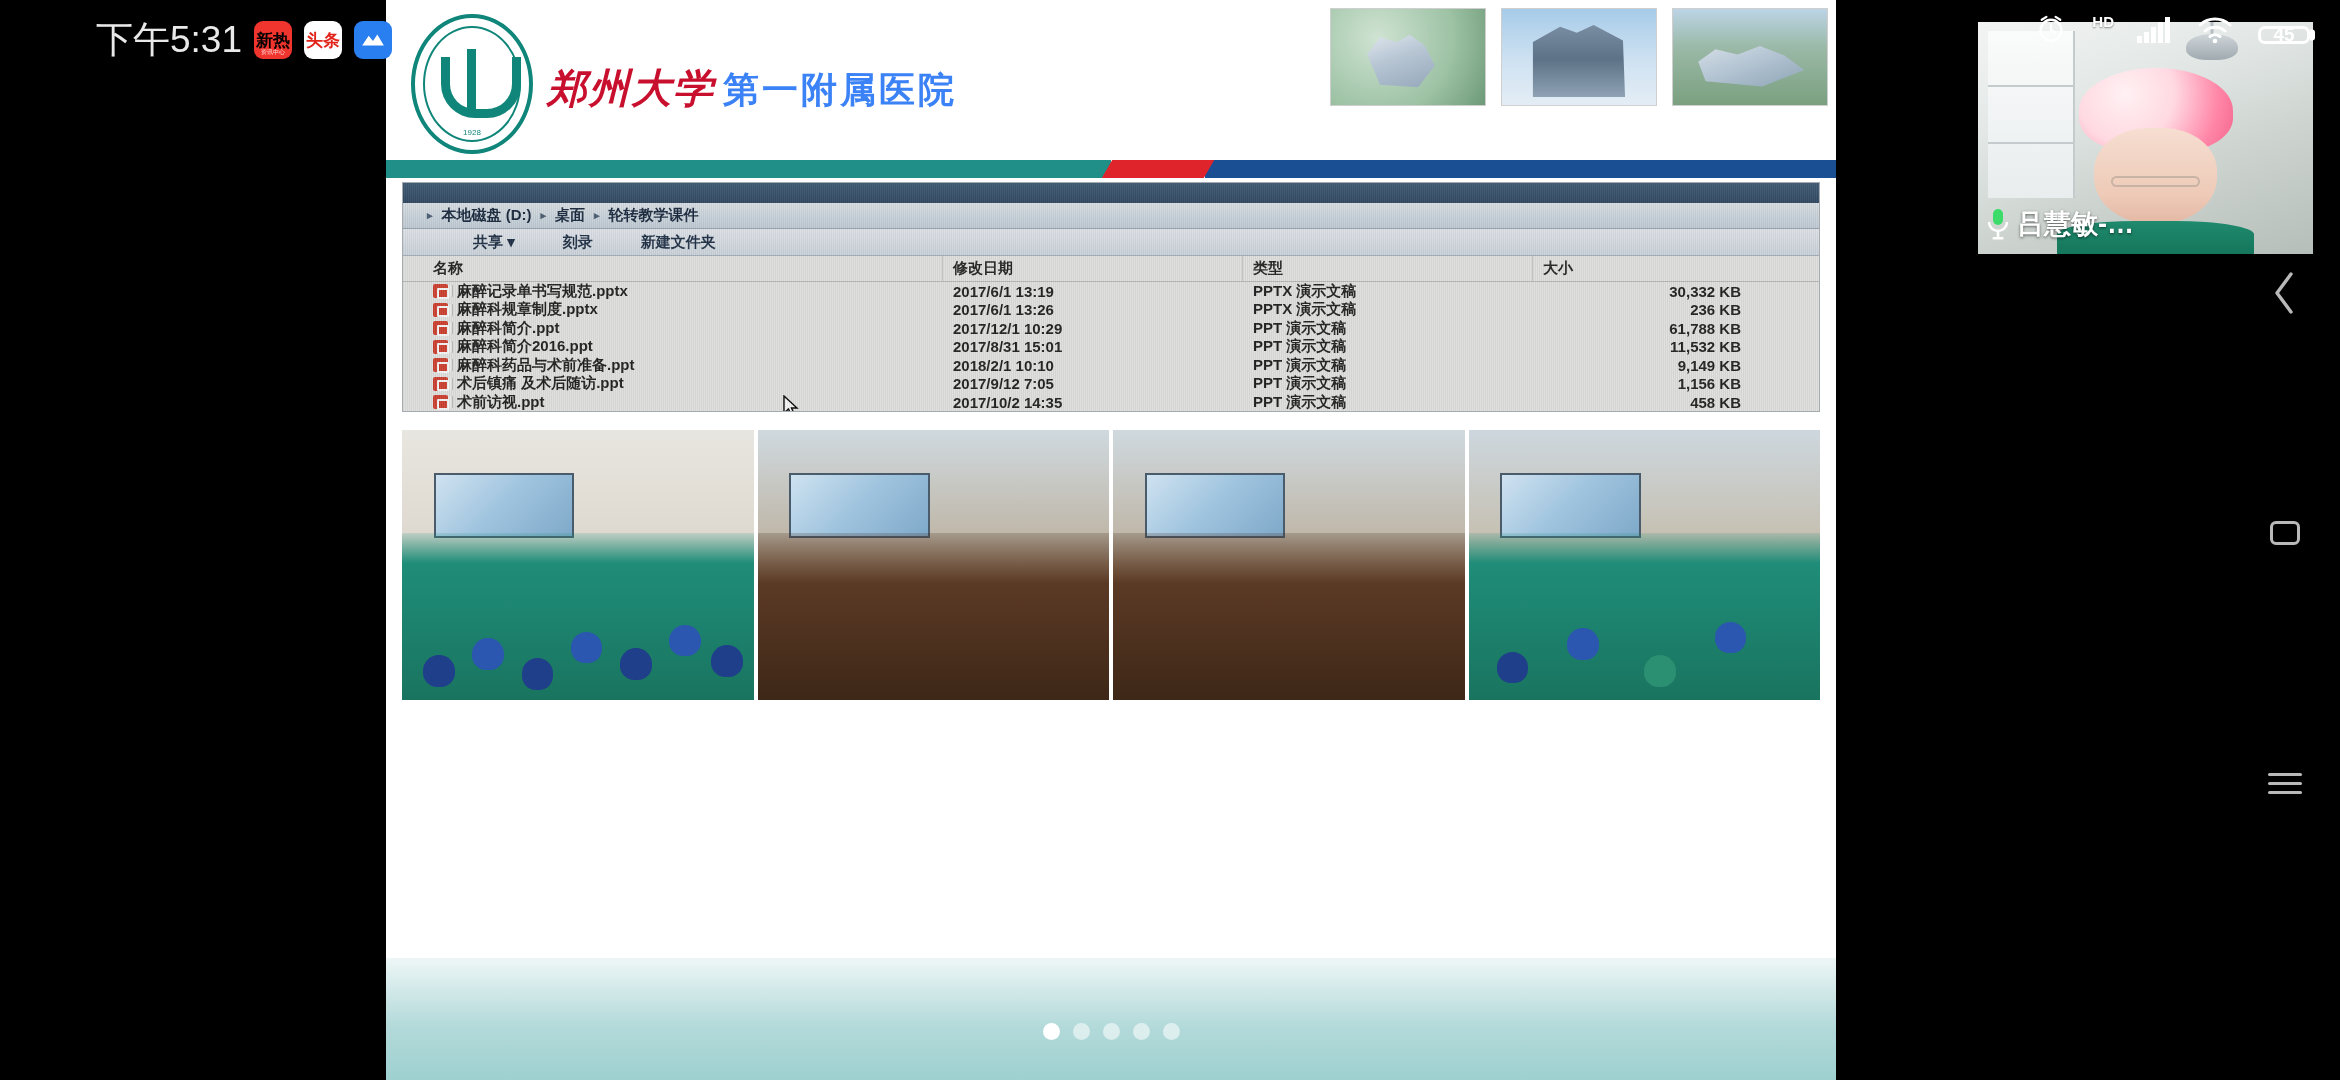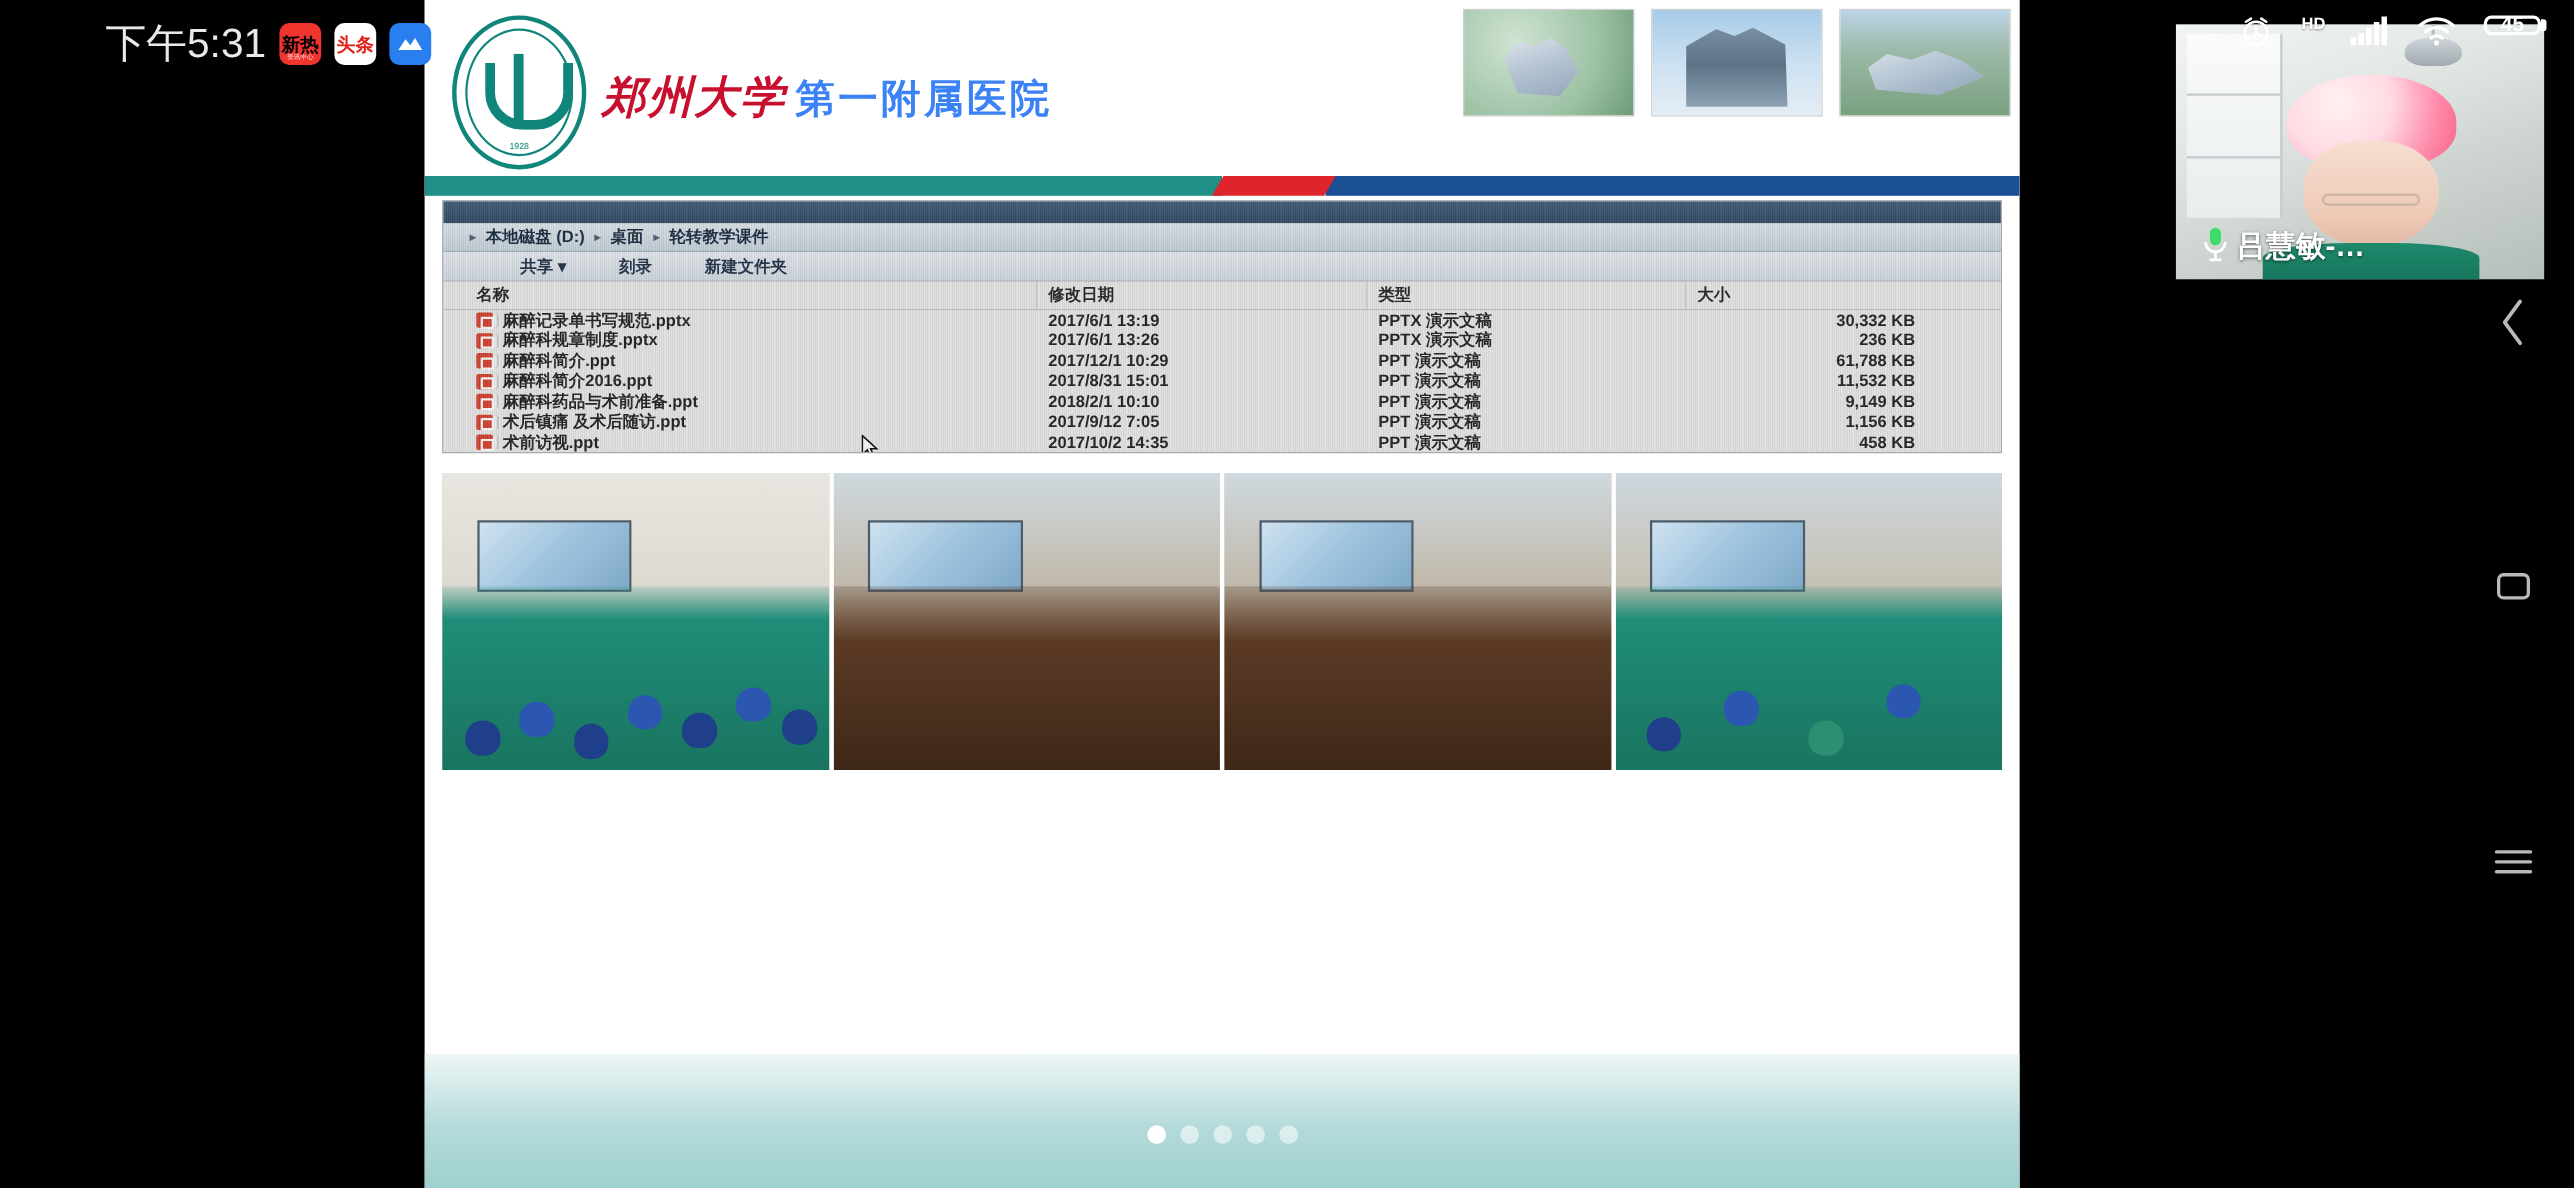--- a/index.html
+++ b/index.html
@@ -236,34 +236,34 @@
   .pip .face {
     position: absolute; left: 10%; right: 10%; top: 32%; height: 52%;
     background: linear-gradient(180deg,#f6ded1 0%,#eecab7 70%,#e3b8a4 100%);
     border-radius: 44% 44% 48% 48%;
   }
   .pip .glasses { position: absolute; left: 14%; right: 14%; top: 50%; height: 11%;
     border: 2px solid #c9b3a5; border-radius: 12px; }
   .pip .scrub { position: absolute; left: -14%; right: -14%; bottom: 0; height: 18%;
     background: linear-gradient(180deg,#1f8a6d 0%,#15765c 100%); border-radius: 40% 40% 0 0; }
   .pip .namebar {
-    position: absolute; left: 0; bottom: 12px; display: flex; align-items: flex-start;
-    gap: 7px; padding-left: 24px;
+    position: absolute; left: 0; bottom: 12px; display: flex; align-items: center;
+    gap: 7px; padding-left: 8px;
   }
   .pip .mic { width: 24px; height: 32px; position: relative; flex: 0 0 auto; }
   .pip .pipname {
     color: #ffffff; font-size: 27px; font-weight: bold;
     text-shadow: 0 1px 3px rgba(0,0,0,0.6);
     white-space: nowrap;
   }
 
   
   .status-right {
     position: absolute; right: 30px; top: 14px;
-    display: flex; align-items: flex-start; gap: 26px; z-index: 38;
+    display: flex; align-items: flex-end; gap: 26px; z-index: 38;
   }
   .si { display: flex; align-items: center; }
   .si svg { display: block; }
   .hd-label { color: #fff; font-size: 15px; font-weight: bold; line-height: 1;
               text-shadow: 0 1px 2px rgba(0,0,0,0.45); align-self: flex-start; margin-right: -4px; }
   .batt {
     width: 52px; height: 18px; border: 3px solid #fff; border-radius: 7px;
     position: relative; display: flex; align-items: center; justify-content: center;
   }
   .batt::after { content: ""; position: absolute; right: -8px; top: 50%;

